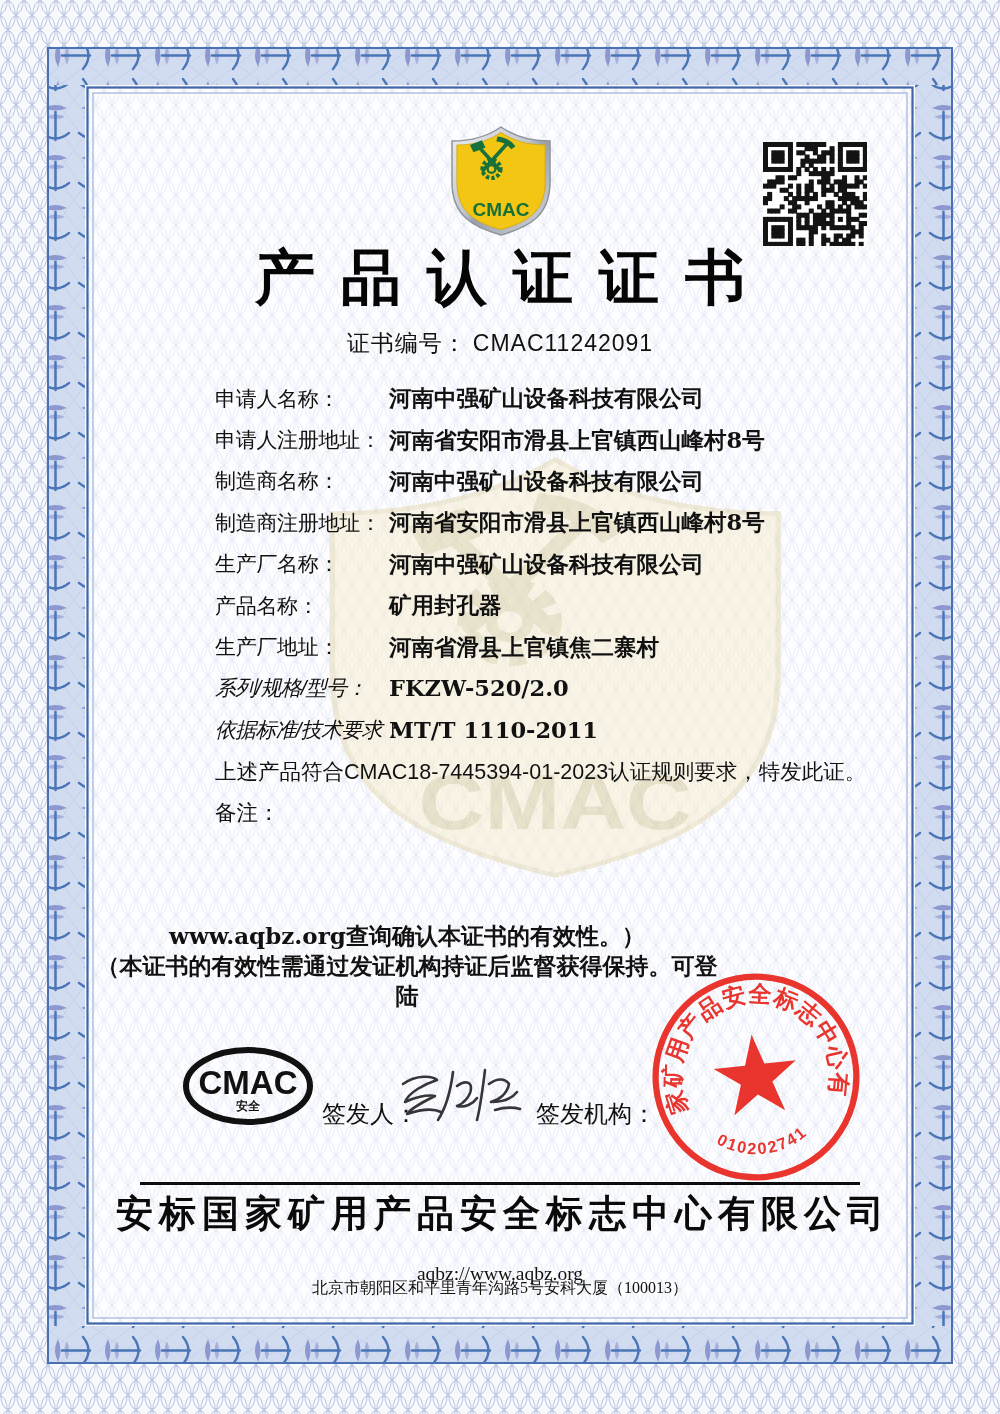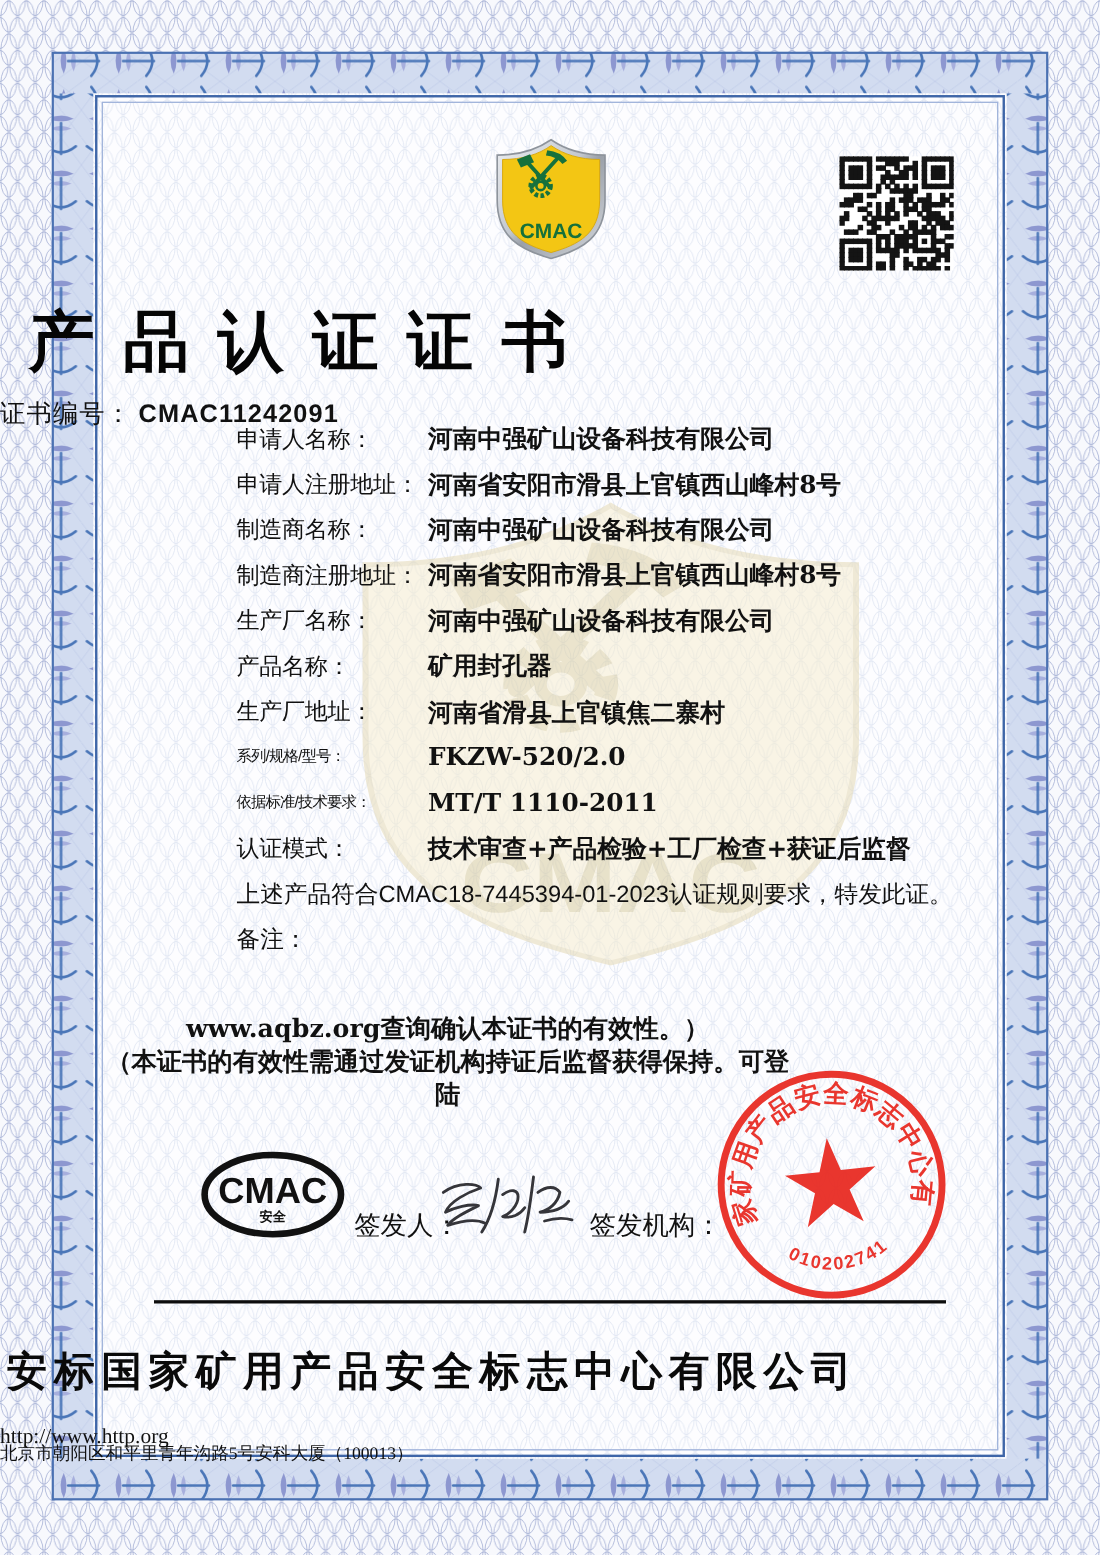--- a/index.html
+++ b/index.html
@@ -3,32 +3,32 @@
 <meta charset="utf-8">
 <style>
   html,body{margin:0;padding:0;background:#eef0f7;}
   .page{
     position:relative;width:1000px;height:1414px;overflow:hidden;
     background:#f8f9fd;
     font-family:"Liberation Sans",sans-serif;color:#111;
   }
   .bg{position:absolute;left:0;top:0;}
   .abs{position:absolute;}
-  .center{left:0;right:0;text-align:left;margin-top:33px;}
+  .center{left:0;right:0;text-align:center;}
   .title{
     top:238px;font-size:60px;font-weight:900;color:#050505;
     letter-spacing:26px;text-indent:26px;
     font-family:"Liberation Serif",serif;
   }
   .certno{top:328px;font-size:23px;letter-spacing:1px;}
-  .certno .cv{font-weight:700;margin-left:6px;}
+  .certno .cv{font-weight:400;margin-left:6px;}
   .rows{position:absolute;left:188px;top:378px;width:645px;}
   .row{height:41.4px;display:flex;align-items:center;white-space:nowrap;margin-left:27px;}
   .lbl{width:174px;flex:0 0 174px;font-size:21px;letter-spacing:-0.3px;}
-  .lbl.tight{font-size:14px;letter-spacing:-0.8px;}
+  .lbl.tight{font-size:21px;letter-spacing:-0.8px;font-style:italic;}
   .val{font-size:22.5px;font-weight:700;font-family:"DejaVu Serif",serif;}
   .stmt{font-size:21.5px;}
   .dl{font-size:21.5px;}
   .dv{font-size:21.5px;}
   .w107{width:107px;flex:0 0 107px;}
   .w150{width:150px;flex:0 0 150px;}
   .w72{width:72px;flex:0 0 72px;}
   .notice{
     top:921px;left:92px;width:630px;text-align:center;
     font-size:23px;font-weight:700;line-height:30px;
@@ -504,24 +504,20 @@
     </div>
     <div class="row">
       <span class="lbl tight">系列/规格/型号：</span>
       <span class="val">FKZW-520/2.0</span>
     </div>
     <div class="row">
       <span class="lbl tight">依据标准/技术要求：</span>
       <span class="val">MT/T 1110-2011</span>
     </div>
     <div class="row">
-      <span class="lbl">认证模式：</span>
-      <span class="val">技术审查+产品检验+工厂检查+获证后监督</span>
-    </div>
-    <div class="row">
       <span class="stmt">上述产品符合CMAC18-7445394-01-2023认证规则要求，特发此证。</span>
     </div>
     <div class="row">
       <span class="dl w72">备注：</span>
     </div>
   </div>
 
   <div class="abs notice">
     <div>www.aqbz.org查询确认本证书的有效性。）</div>
     <div>（本证书的有效性需通过发证机构持证后监督获得保持。可登陆</div>
@@ -543,21 +539,21 @@
       <path d="M92,12 C90,28 88,46 84,62"></path>
       <path d="M96,26 C104,20 112,20 116,26 C114,36 106,42 98,44 C108,44 118,42 124,34 M102,52 C112,49 120,49 127,51"></path>
     </g>
   </svg>
 
   <div class="abs sign-label" style="left:536px;">签发机构：</div>
 
   <div class="abs footer-line"></div>
   <div class="abs center footer-company">安标国家矿用产品安全标志中心有限公司</div>
   <div class="abs center footer-address">北京市朝阳区和平里青年沟路5号安科大厦（100013）</div>
-  <div class="abs center footer-url">http://www.http.org</div>
+  <div class="abs center footer-url">aqbz://www.aqbz.org</div>
 
   <svg class="abs" style="left:645px;top:966px;" width="222" height="222" viewBox="0 0 230 230">
     <defs>
       <path id="sealArc" d="M41.2,140.4 A78,78 0 1 1 188.8,140.4" fill="none"></path>
       <path id="numArc" d="M63.6,176.3 A80,80 0 0 0 166.4,176.3" fill="none"></path>
     </defs>
     <g opacity="0.92" transform="rotate(-6 115 115)">
       <circle cx="115" cy="115" r="104" fill="none" stroke="#e8251d" stroke-width="6.5"></circle>
       <path fill="#e8251d" transform="translate(115,116)" d="M0,-45 L10.1,-13.9 L42.8,-13.9 L16.4,5.3 L26.5,36.4 L0,17.2 L-26.5,36.4 L-16.4,5.3 L-42.8,-13.9 L-10.1,-13.9 Z"></path>
       <text font-size="24" font-weight="bold" fill="#e8251d" letter-spacing="1" font-family="Liberation Sans, sans-serif">

